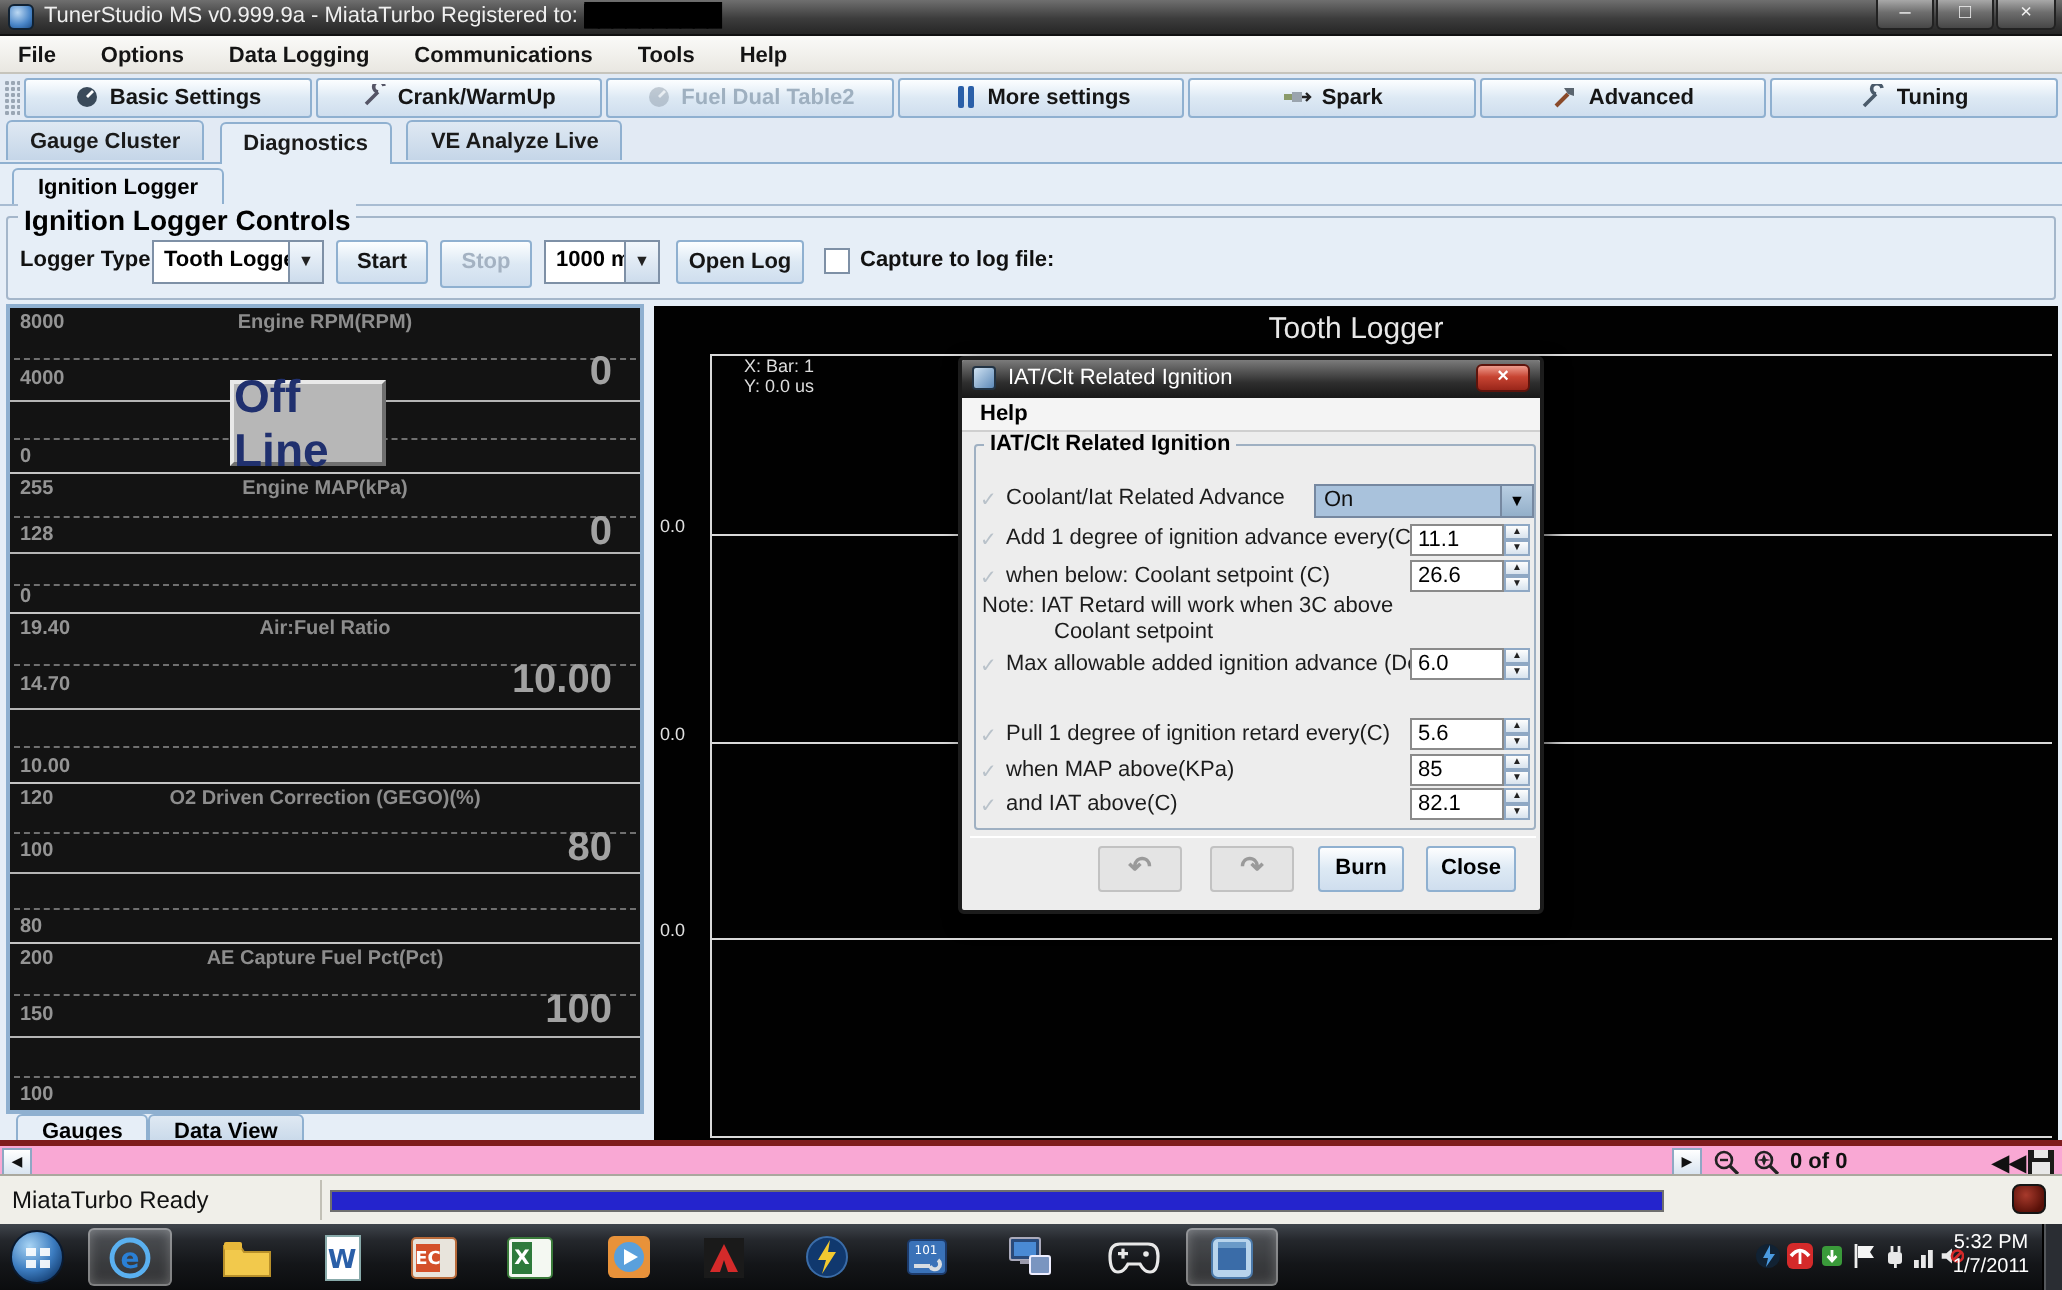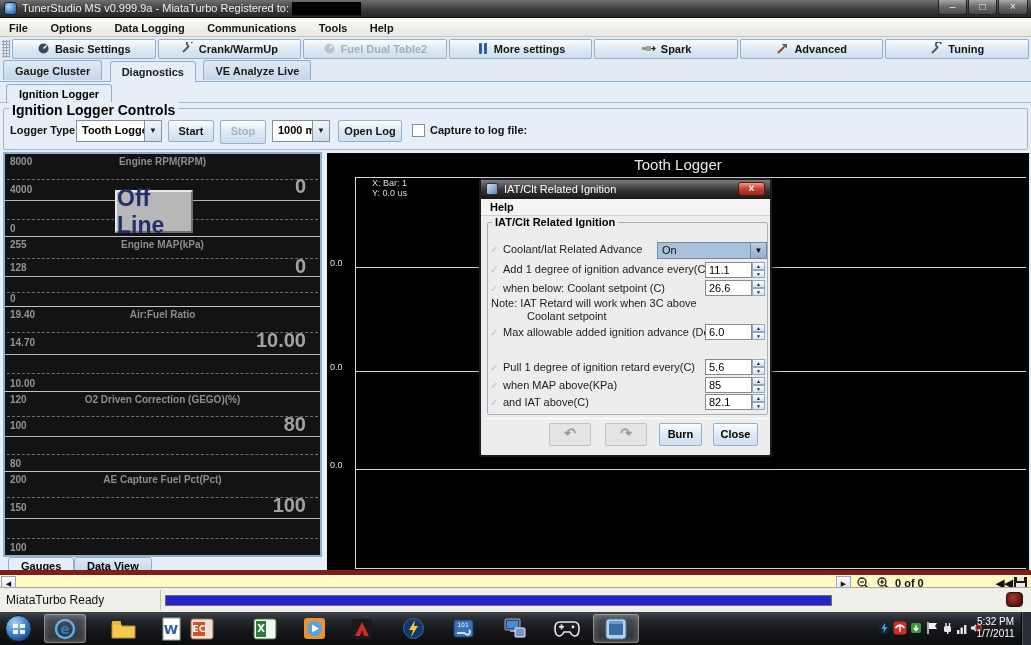--- a/index.html
+++ b/index.html
@@ -78,21 +78,21 @@
   .paneltab.sel { background:#e6eef7; }
 
   
   #chart { position:absolute; left:327px; top:71px; width:702px; height:417px; background:#010101; }
   #charttitle { position:absolute; top:3px; left:0; width:100%; text-align:center; color:#e8e8e8; font-size:15px; }
   .cline { position:absolute; background:#d9d9d9; }
   .clabel { position:absolute; left:3px; color:#e0e0e0; font-size:9px; }
   #annot { position:absolute; left:45px; top:25px; color:#dcdcdc; font-size:9px; line-height:10px; }
 
   
-  #navrow { position:absolute; left:0; top:488px; width:1031px; height:28px; background:#fef9c3; border-top:5px solid #7f1d1d; }
+  #navrow { position:absolute; left:0; top:488px; width:1031px; height:28px; background:#f9a8d4; border-top:3px solid #7f1d1d; }
   .navbtn { position:absolute; top:1px; width:15px; height:14px; background:linear-gradient(#ffffff,#d9e4f0);
     border:1px solid #8fa8c4; font-size:7px; text-align:center; line-height:13px; color:#111; }
   .navico { position:absolute; top:1px; }
   #navcount { position:absolute; left:895px; top:2px; width:100px; font-size:11px; font-weight:bold; color:#111; }
 
   
   #statusbar { position:absolute; left:0; top:587px; width:1031px; height:25px; background:#f0efe9; border-top:1px solid #aaa89e; }
   #statustext { position:absolute; left:6px; top:5px; font-size:12px; color:#111; }
   #statusdiv { position:absolute; left:160px; top:2px; width:1px; height:20px; background:#c2c0b6; }
   #progress { position:absolute; left:165px; top:7px; width:667px; height:11px; border:1px solid #6f6f6f; background:#2424cd; }
@@ -469,21 +469,21 @@
           <path d="M1 5 L9 5 L11 8 L24 8 L24 20 L1 20 Z" fill="#f2c94c" stroke="#b8902a"></path>
           <rect x="1" y="3" width="9" height="4" rx="1" fill="#e8b83a"></rect>
         </svg>
     </div>
     <div class="slot" style="left:150px;">
       <svg width="22" height="24" viewBox="0 0 22 24">
           <rect x="3" y="1" width="17" height="22" fill="#fff" stroke="#8aa"></rect>
           <text x="11" y="17" text-anchor="middle" font-family="DejaVu Sans" font-size="13" font-weight="bold" fill="#2a5fa8">W</text>
         </svg>
     </div>
-    <div class="slot" style="left:181px;">
+    <div class="slot" style="left:196px;">
       <svg width="24" height="22" viewBox="0 0 24 22">
           <rect x="1" y="1" width="22" height="20" rx="2" fill="#e8e4dc" stroke="#b86a3a"></rect>
           <rect x="3" y="4" width="12" height="14" fill="#d4502a"></rect>
           <text x="9" y="14" text-anchor="middle" font-family="DejaVu Sans" font-size="9" font-weight="bold" fill="#fff">EC</text>
         </svg>
     </div>
     <div class="slot" style="left:244px;">
       <svg width="24" height="22" viewBox="0 0 24 22">
           <rect x="1" y="1" width="22" height="20" rx="2" fill="#f4f8f2" stroke="#3a7a3a"></rect>
           <rect x="3" y="3" width="10" height="16" fill="#2e7a3c"></rect>

